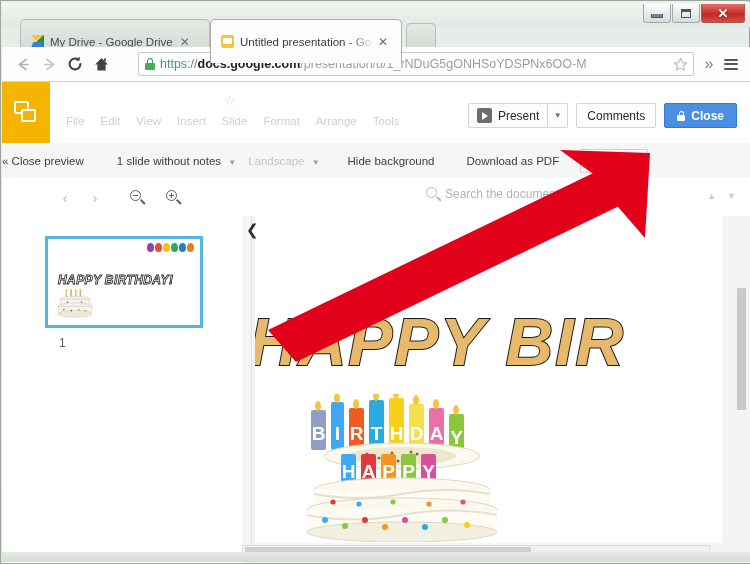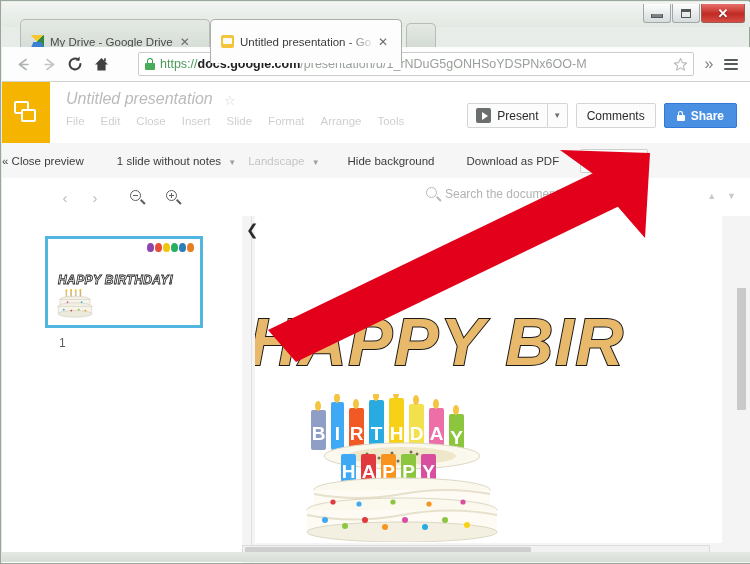--- a/index.html
+++ b/index.html
@@ -785,27 +785,26 @@
 
     <div class="gs-header">
 
       <div class="gs-logo">
         <span class="gs-logo-mark">
           <i class="back"></i>
             <i class="front"></i>
         </span>
       </div>
 
-      <div class="gs-title">Untitled presentation</div>
       <div class="gs-star">☆</div>
 
       <div class="gs-menus">
         <span>File</span>
         <span>Edit</span>
-        <span>Close</span>
+        <span>View</span>
         <span>Insert</span>
         <span>Slide</span>
         <span>Format</span>
         <span>Arrange</span>
         <span>Tools</span>
       </div>
 
       <div class="gs-actions">
         <div style="display:flex;">
           <div class="btn-present">
@@ -814,21 +813,21 @@
           </div>
           <div class="btn-present-caret">
             <span>▼</span>
           </div>
         </div>
         <div class="btn-comments">
           <span>Comments</span>
         </div>
         <div class="btn-share">
           <span class="share-lock"></span>
-          <span>Share</span>
+          <span>Close</span>
         </div>
       </div>
     </div>
 
     <div class="preview-bar">
       <span class="pv-item" style="">« Close preview</span>
 
       <span class="pv-item" style="margin-left:33px;">
         <span>1 slide without notes</span>
         <span class="pv-caret">▼</span>

